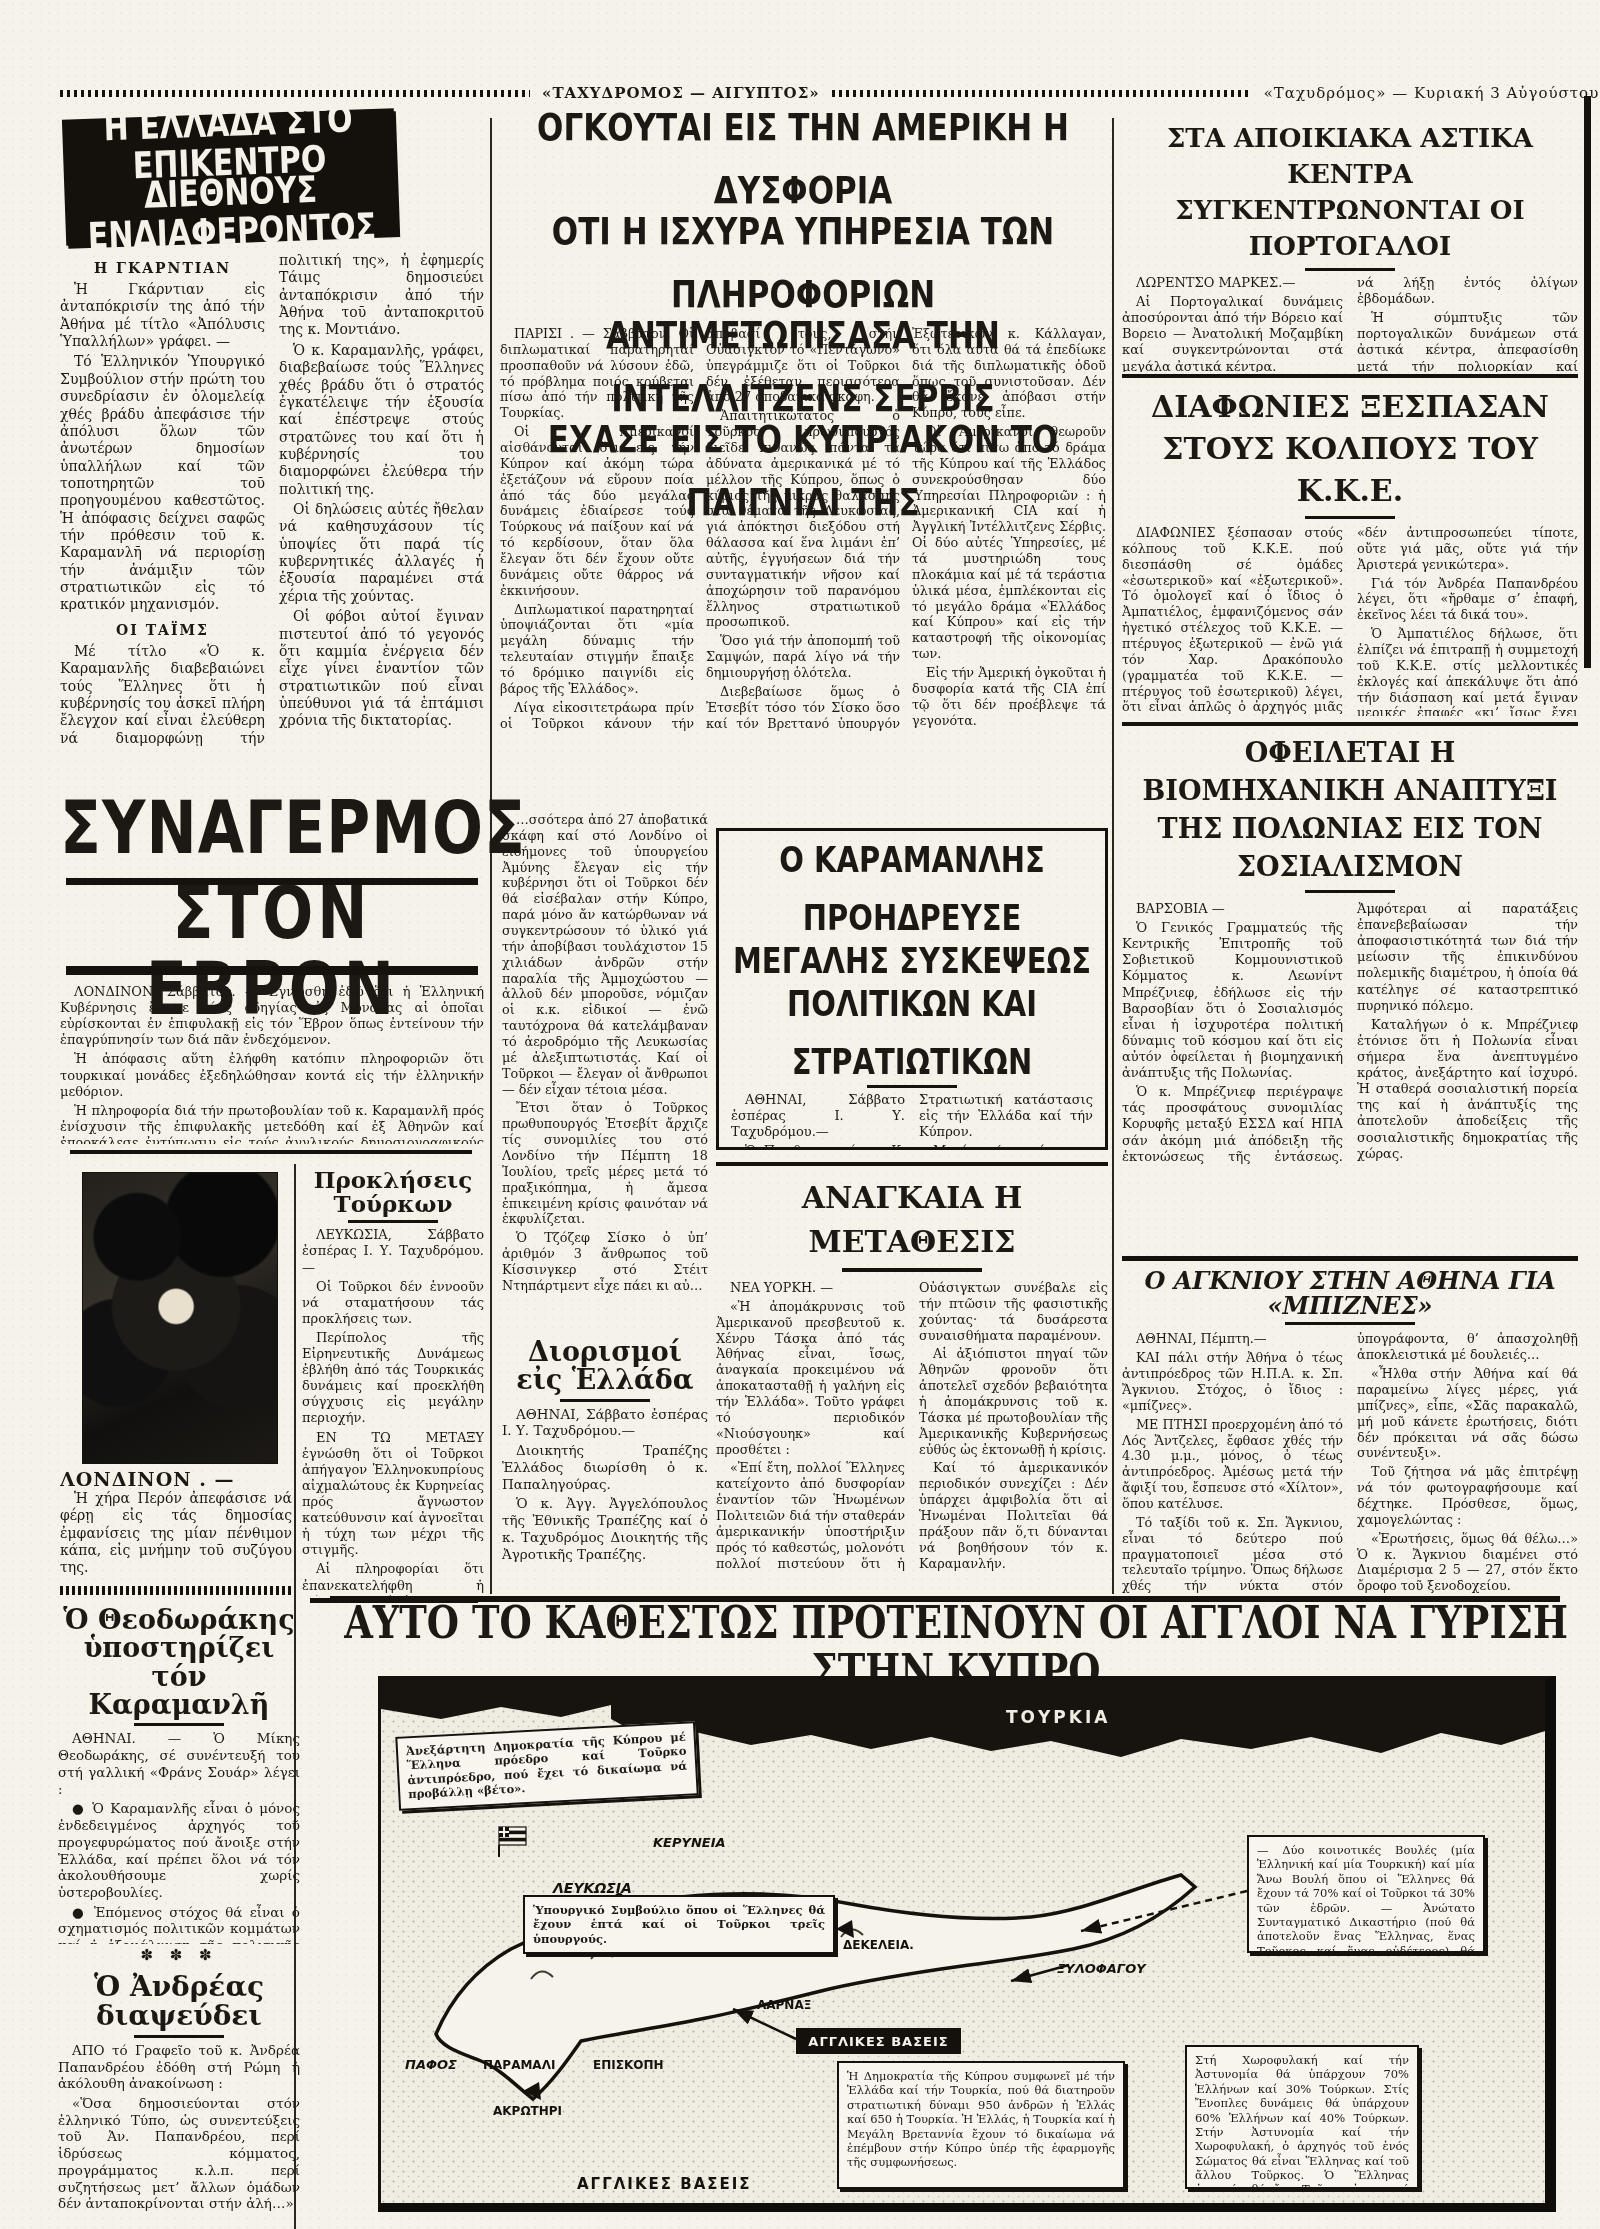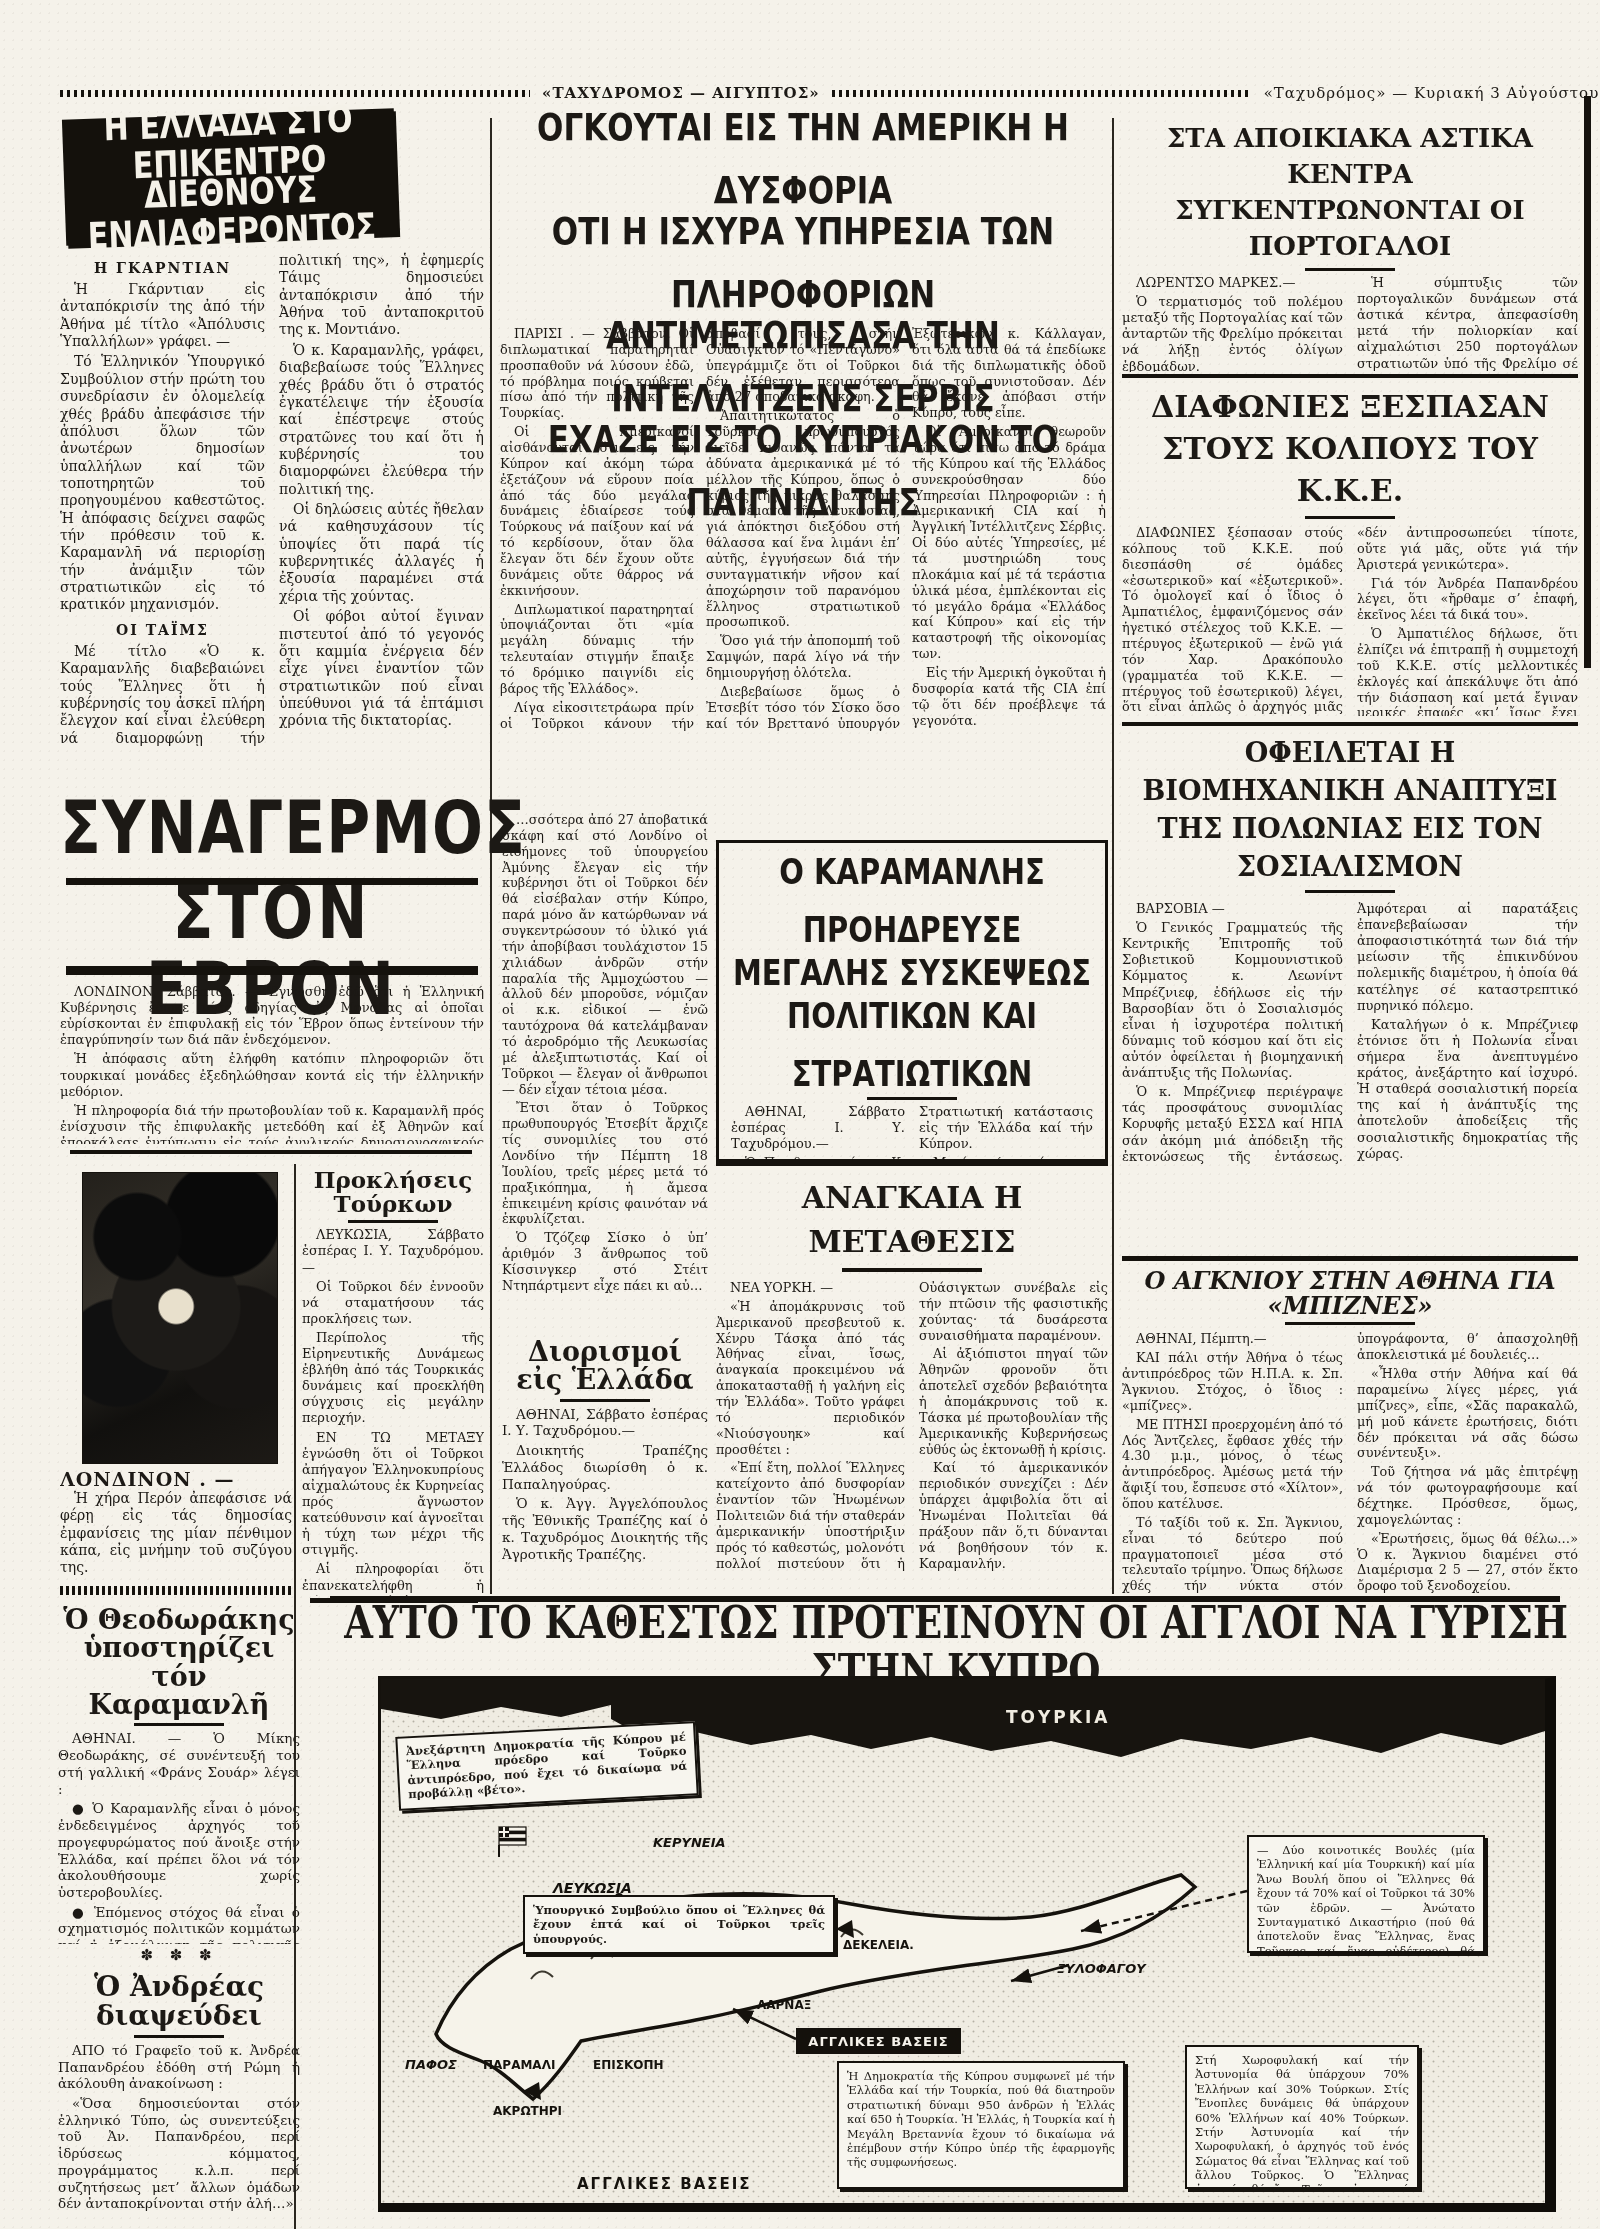--- a/index.html
+++ b/index.html
@@ -29,21 +29,21 @@
   .masthead{display:flex;align-items:center;gap:12px;font-family:"DejaVu Serif",serif;}
   .masthead .t{font-weight:bold;font-size:15px;letter-spacing:1px;white-space:nowrap;}
   .photo{background:
      radial-gradient(circle at 28% 22%, #0c0c0c 0 16%, transparent 17%),
      radial-gradient(circle at 72% 16%, #090909 0 20%, transparent 21%),
      radial-gradient(circle at 48% 46%, #e8e0cc 0 9%, #1d1b18 10% 34%, transparent 35%),
      radial-gradient(circle at 18% 62%, #101010 0 22%, transparent 23%),
      radial-gradient(circle at 80% 60%, #161412 0 26%, transparent 27%),
      linear-gradient(155deg,#23201b 0%,#35312a 35%,#11100e 70%,#1d1a16 100%);
      border:1px solid #15120d;}
-  .boxed{border:3px solid #15120d;margin-top:12px;}
+  .boxed{border:3px solid #15120d;}
   .mapbox{background:#f7f5ee;border:2px solid #15120d;padding:6px 8px;
           font-size:11.5px;line-height:1.25;text-align:justify;box-shadow:3px 3px 0 #15120d;}
   .chip{background:#14110c;color:#f5f2ea;font-family:"DejaVu Sans",sans-serif;
         font-weight:bold;font-size:13px;display:flex;align-items:center;justify-content:center;
         letter-spacing:1px;}
   .small-rule-ctr{margin:4px auto;width:90px;height:3px;background:#15120d;}
 </style>
 </head>
 <body>
 
@@ -213,20 +213,21 @@
         <p class="para">Καί τό ἀμερικανικόν περιοδικόν συνεχίζει : Δέν ὑπάρχει ἀμφιβολία ὅτι αἱ Ἡνωμέναι Πολιτεῖαι θά πράξουν πᾶν ὅ,τι δύνανται νά βοηθήσουν τόν κ. Καραμανλήν.</p>
       </div>
   </div>
 
   <div class="abs clip" style="left:1122px;top:120px;width:456px;height:252px;">
     <div class="hl ctr" style="font-size:26px;line-height:36px;">ΣΤΑ ΑΠΟΙΚΙΑΚΑ ΑΣΤΙΚΑ ΚΕΝΤΡΑ</div>
     <div class="hl ctr" style="font-size:26px;line-height:36px;">ΣΥΓΚΕΝΤΡΩΝΟΝΤΑΙ ΟΙ ΠΟΡΤΟΓΑΛΟΙ</div>
     <div class="small-rule-ctr"></div>
     <div class="cols2 j" style="font-size:13px;">
         <p class="para">ΛΩΡΕΝΤΣΟ ΜΑΡΚΕΣ.—</p>
+        <p class="para">Αἱ Πορτογαλικαί δυνάμεις ἀποσύρονται ἀπό τήν Βόρειο καί Βορειο — Ἀνατολική Μοζαμβίκη καί συγκεντρώνονται στά μεγάλα ἀστικά κέντρα.</p>
         <p class="para">Ὁ τερματισμός τοῦ πολέμου μεταξύ τῆς Πορτογαλίας καί τῶν ἀνταρτῶν τῆς Φρελίμο πρόκειται νά λήξῃ ἐντός ὀλίγων ἑβδομάδων.</p>
         <p class="para">Ἡ σύμπτυξις τῶν πορτογαλικῶν δυνάμεων στά ἀστικά κέντρα, ἀπεφασίσθη μετά τήν πολιορκίαν καί αἰχμαλώτισι 250 πορτογάλων στρατιωτῶν ὑπό τῆς Φρελίμο σέ παραμεθόριο ὀχυρό.</p>
       </div>
   </div>
 
   <div class="abs rule" style="left:1122px;top:374px;width:456px;height:4px;"></div>
   <div class="abs clip" style="left:1122px;top:386px;width:456px;height:330px;">
     <div class="hl ctr" style="font-size:30px;line-height:42px;">ΔΙΑΦΩΝΙΕΣ ΞΕΣΠΑΣΑΝ</div>
     <div class="hl ctr" style="font-size:30px;line-height:42px;">ΣΤΟΥΣ ΚΟΛΠΟΥΣ ΤΟΥ Κ.Κ.Ε.</div>
     <div class="small-rule-ctr"></div>

